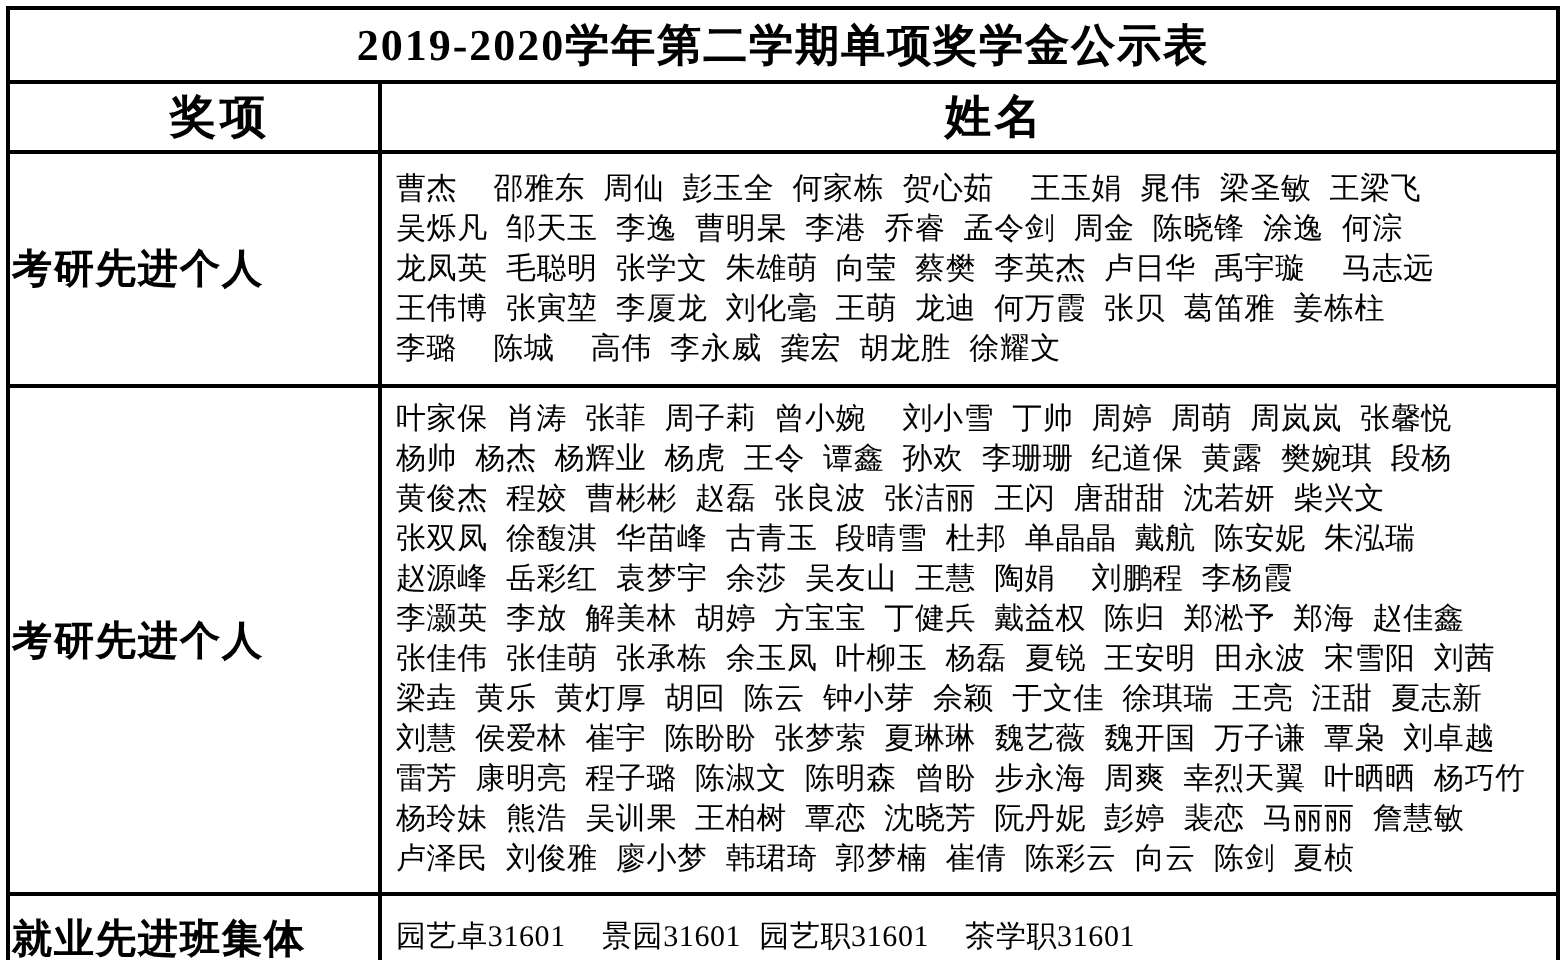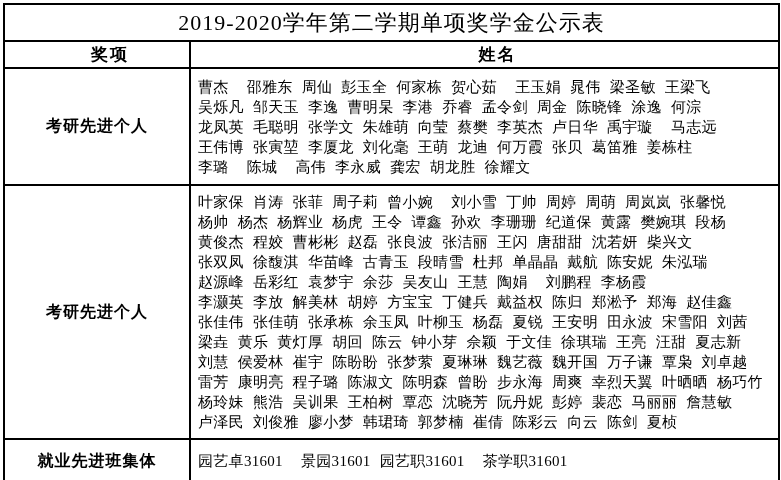--- a/index.html
+++ b/index.html
@@ -24,37 +24,37 @@
     margin: 3px;
   }
   td {
     border: 2px solid #000000;
     vertical-align: middle;
     box-sizing: border-box;
   }
   .title-cell {
     height: 37px;
     text-align: center;
-    font-weight: normal;
+    font-weight: bold;
     font-size: 22px;
     letter-spacing: 1px;
     margin-left: 28px;
   }
   .header-cell {
     height: 26px;
     text-align: center;
     font-weight: bold;
-    font-size: 17px;
+    font-size: 23px;
     letter-spacing: 2px;
     padding-left: 27px;
   }
   .award-cell {
-    text-align: center;
+    text-align: left;
     font-weight: bold;
-    font-size: 16px;
+    font-size: 20px;
     letter-spacing: 1px;
   }
   .names-cell {
     padding: 6px 4px 6px 7px;
     font-size: 15px;
     line-height: 20px;
   }
   .names-line {
     white-space: pre;
     word-spacing: 5px;

